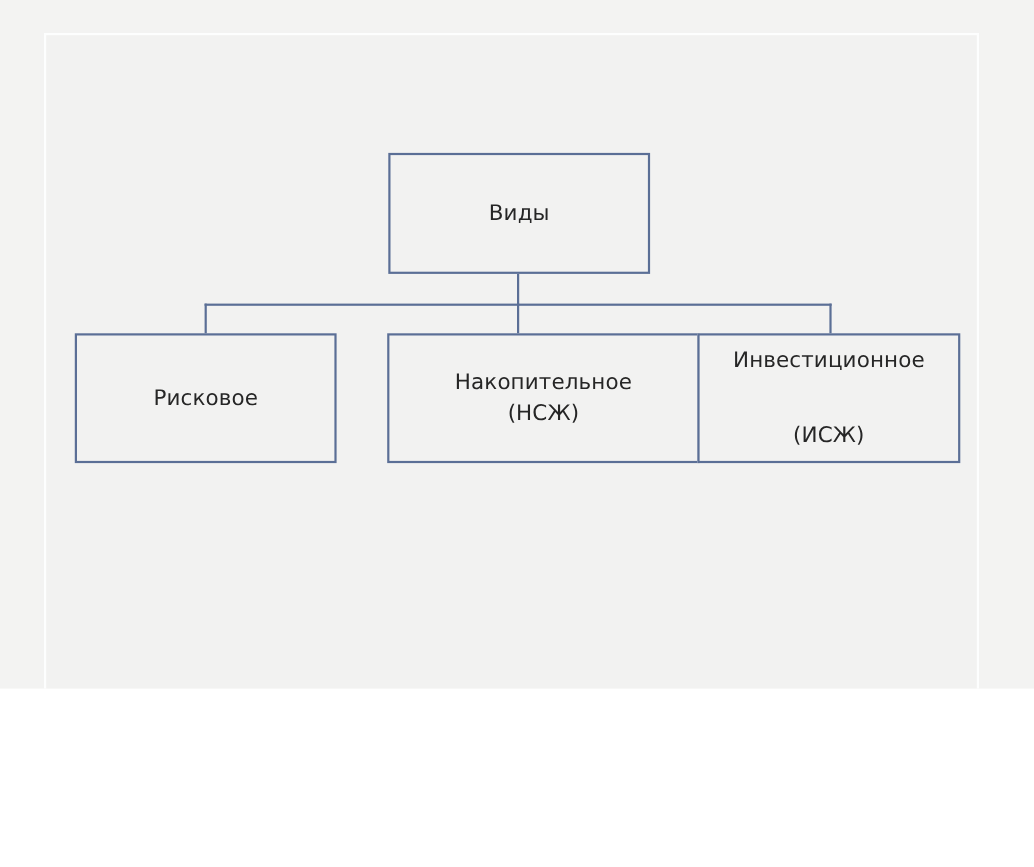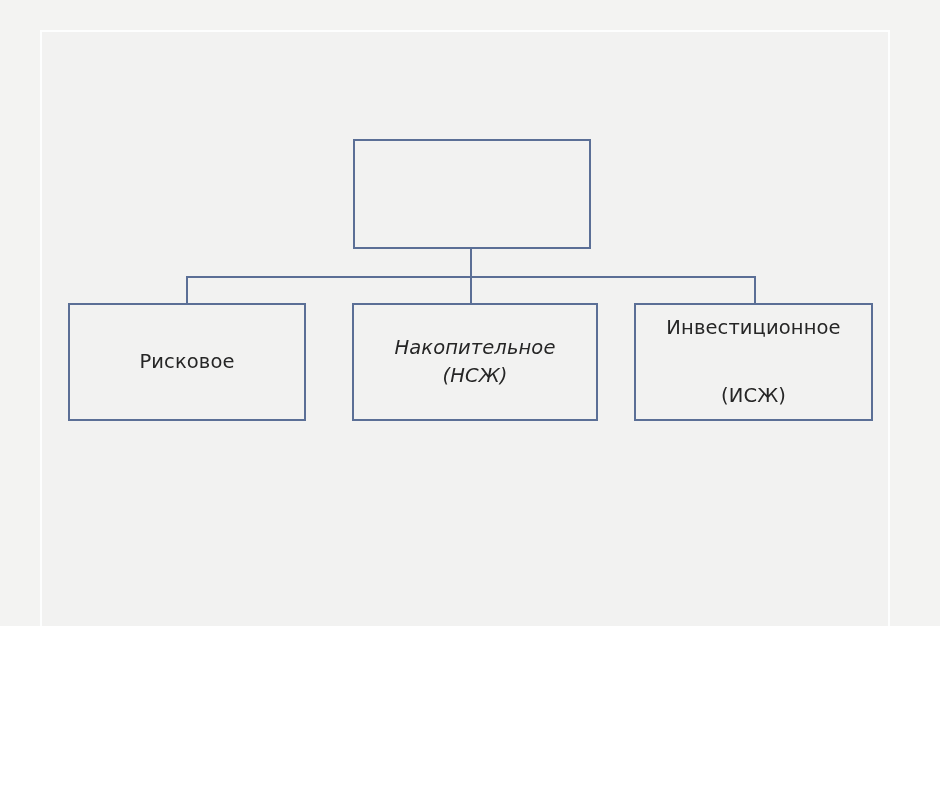--- a/index.html
+++ b/index.html
@@ -51,21 +51,21 @@
     text-align: center;
     color: #262626;
     font-size: 19.5px;
     line-height: 1.42;
     letter-spacing: .1px;
   }
   .node span { display: block; padding: 0 8px; }
 
   #node-root     { left: 353px; top: 139px; width: 238px; height: 110px; }
   #node-risk     { left: 68px;  top: 303px; width: 238px; height: 118px; }
-  #node-nsz      { left: 352px; top: 303px; width: 246px; height: 118px; font-style: italic; }
+  #node-nsz      { left: 352px; top: 303px; width: 284px; height: 118px; }
   #node-isz      { left: 634px; top: 303px; width: 239px; height: 118px; }
 
   
   .conn { position: absolute; background: #5b6f96; }
   
   #conn-stem   { left: 470px; top: 249px; width: 2px;  height: 29px; }
   
   #conn-bus    { left: 186px; top: 276px; width: 570px; height: 2px; }
   
   #conn-drop-1 { left: 186px; top: 276px; width: 2px; height: 28px; }
@@ -90,20 +90,21 @@
   <div id="canvas-frame"></div>
 
   <div class="conn" id="conn-stem"></div>
   <div class="conn" id="conn-bus"></div>
   <div class="conn" id="conn-drop-1"></div>
   <div class="conn" id="conn-drop-2"></div>
   <div class="conn" id="conn-drop-3"></div>
 
   <div class="node" id="node-root">
     <span>
+        <span style="display: block;">Виды</span>
       </span>
   </div>
 
   <div class="node" id="node-risk">
     <span>
         <span style="display: block; text-align: center;">Рисковое</span>
       </span>
   </div>
 
   <div class="node" id="node-nsz">

